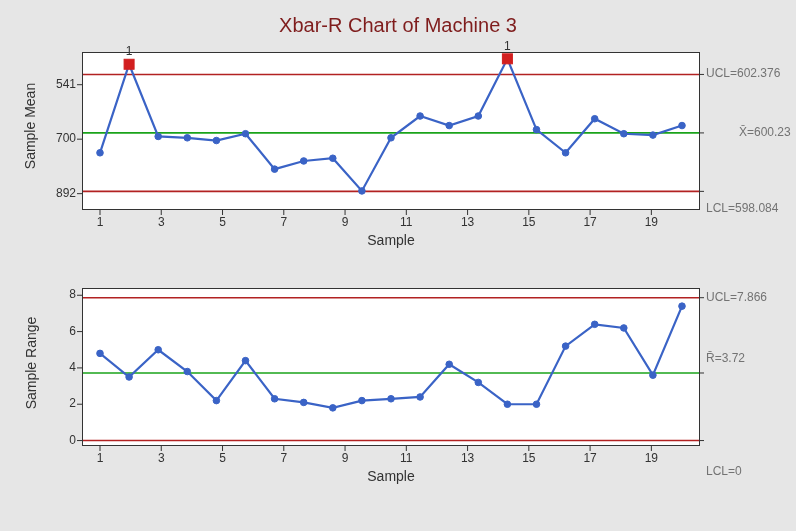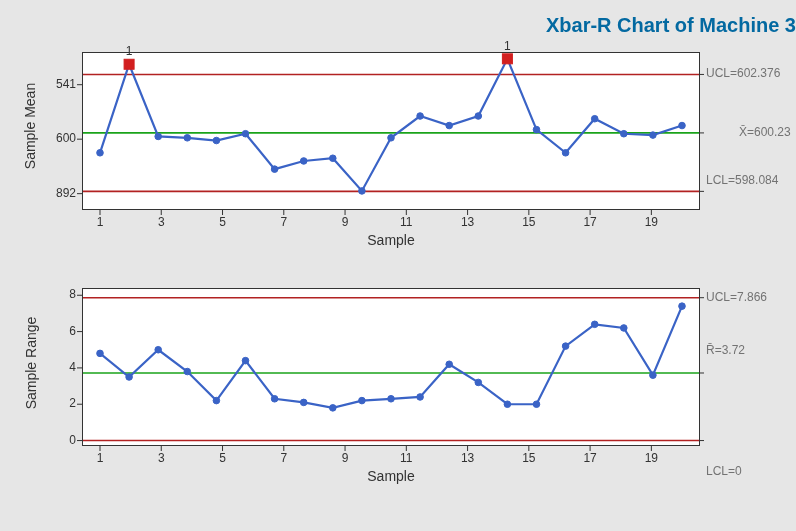--- a/index.html
+++ b/index.html
@@ -11,22 +11,22 @@
   }
   .app-frame {
     position:absolute; left:0; top:0;
     width:796px; height:531px;
     background:#e6e6e6;
     box-sizing:border-box;
   }
   .chart-title {
     position:absolute;
     left:0; top:14px; width:100%;
-    text-align:right;
-    font-size:20px; font-weight:bold; color:#0369a1;
+    text-align:center;
+    font-size:20px; font-weight:normal; color:#7f1d1d;
   }
   .plot-area {
     position:absolute;
     background:#fff;
     border:1px solid #333;
     box-sizing:border-box;
   }
   .axis-label-y {
     position:absolute;
     font-size:14px; color:#333;
@@ -147,37 +147,37 @@
       <line x1="283.7894736842105" x2="283.7894736842105" y1="446" y2="451" stroke="#333" stroke-width="1"></line>
       <line x1="345.05263157894734" x2="345.05263157894734" y1="446" y2="451" stroke="#333" stroke-width="1"></line>
       <line x1="406.3157894736842" x2="406.3157894736842" y1="446" y2="451" stroke="#333" stroke-width="1"></line>
       <line x1="467.57894736842104" x2="467.57894736842104" y1="446" y2="451" stroke="#333" stroke-width="1"></line>
       <line x1="528.8421052631579" x2="528.8421052631579" y1="446" y2="451" stroke="#333" stroke-width="1"></line>
       <line x1="590.1052631578947" x2="590.1052631578947" y1="446" y2="451" stroke="#333" stroke-width="1"></line>
       <line x1="651.3684210526316" x2="651.3684210526316" y1="446" y2="451" stroke="#333" stroke-width="1"></line>
     </svg>
 <div class="ref-text" style="left: 706px; top: 66.4469px;">UCL=602.376</div>
     <div class="ref-text" style="left: 706px; top: 124.907px; margin-left: 33px;">X̄=600.23</div>
-    <div class="ref-text" style="left: 706px; top: 173px;">LCL=598.084</div>
+    <div class="ref-text" style="left: 706px; top: 201px;">LCL=598.084</div>
     <div class="tick-y" style="left: 38px; top: 185.655px; width: 38px;">892</div>
-    <div class="tick-y" style="left: 38px; top: 131.172px; width: 38px;">600</div>
+    <div class="tick-y" style="left: 38px; top: 131.172px; width: 38px;">700</div>
     <div class="tick-y" style="left: 38px; top: 76.6897px; width: 38px;">541</div>
     <div class="tick-x" style="left: 88px; top: 215px; width: 24px;">1</div>
     <div class="tick-x" style="left: 149.263px; top: 215px; width: 24px;">3</div>
     <div class="tick-x" style="left: 210.526px; top: 215px; width: 24px;">5</div>
     <div class="tick-x" style="left: 271.789px; top: 215px; width: 24px;">7</div>
     <div class="tick-x" style="left: 333.053px; top: 215px; width: 24px;">9</div>
     <div class="tick-x" style="left: 394.316px; top: 215px; width: 24px;">11</div>
     <div class="tick-x" style="left: 455.579px; top: 215px; width: 24px;">13</div>
     <div class="tick-x" style="left: 516.842px; top: 215px; width: 24px;">15</div>
     <div class="tick-x" style="left: 578.105px; top: 215px; width: 24px;">17</div>
     <div class="tick-x" style="left: 639.368px; top: 215px; width: 24px;">19</div>
     <div class="axis-label-x" style="left: 82px; top: 232px; width: 618px;">Sample</div>
     <div class="ref-text" style="left: 706px; top: 289.698px;">UCL=7.866</div>
-    <div class="ref-text" style="left: 706px; top: 343px;">R̄=3.72</div>
+    <div class="ref-text" style="left: 706px; top: 351px;">R̄=3.72</div>
     <div class="ref-text" style="left: 706px; top: 432.552px; margin-top: 31px;">LCL=0</div>
     <div class="tick-y" style="left: 38px; top: 432.552px; width: 38px;">0</div>
     <div class="tick-y" style="left: 38px; top: 396.23px; width: 38px;">2</div>
     <div class="tick-y" style="left: 38px; top: 359.908px; width: 38px;">4</div>
     <div class="tick-y" style="left: 38px; top: 323.586px; width: 38px;">6</div>
     <div class="tick-y" style="left: 38px; top: 287.264px; width: 38px;">8</div>
     <div class="tick-x" style="left: 88px; top: 451px; width: 24px;">1</div>
     <div class="tick-x" style="left: 149.263px; top: 451px; width: 24px;">3</div>
     <div class="tick-x" style="left: 210.526px; top: 451px; width: 24px;">5</div>
     <div class="tick-x" style="left: 271.789px; top: 451px; width: 24px;">7</div>

